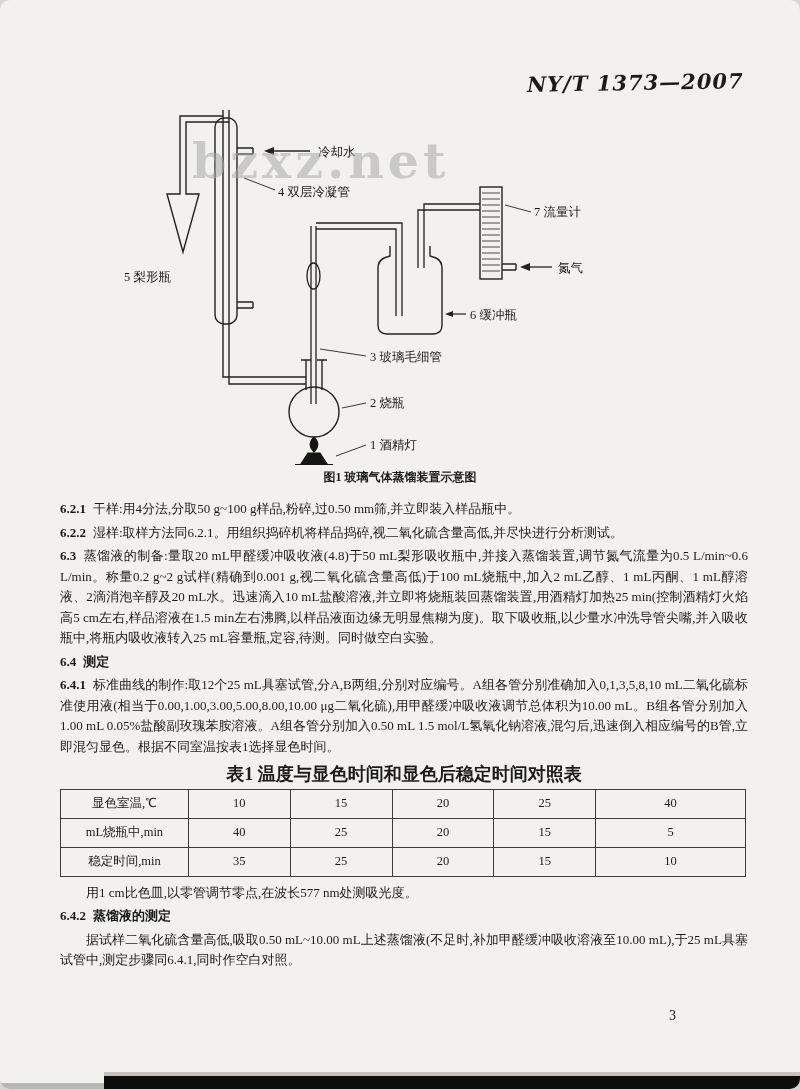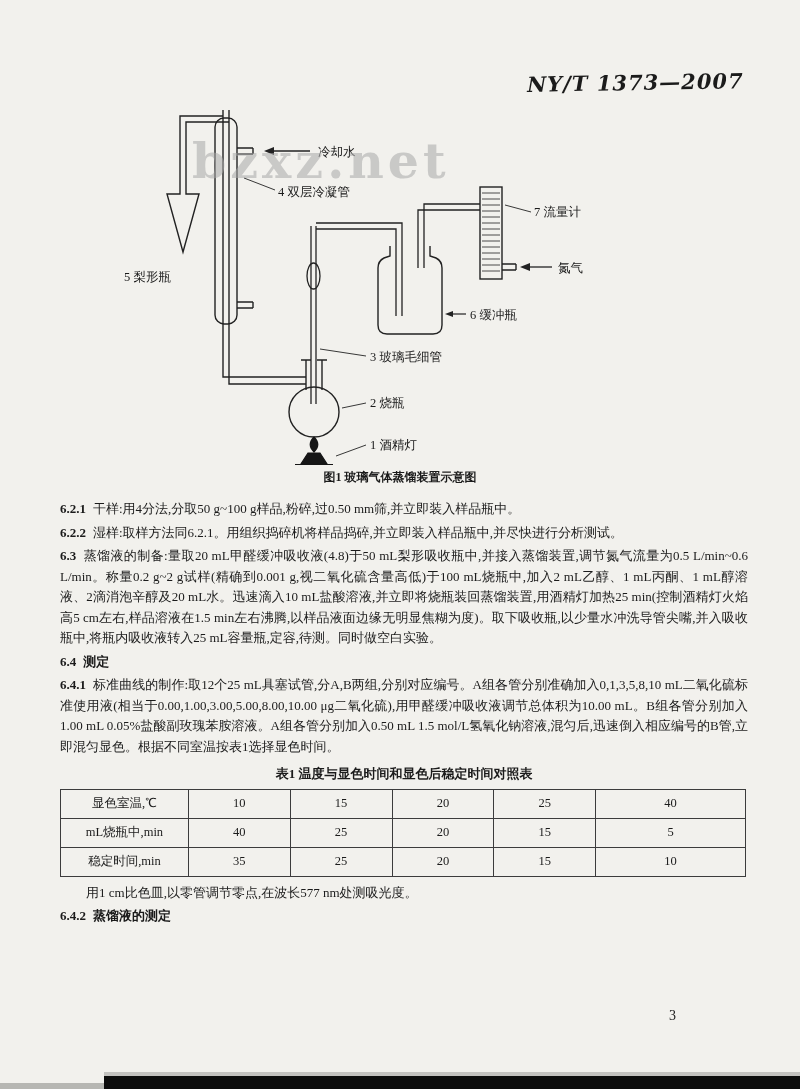--- a/index.html
+++ b/index.html
@@ -7,20 +7,21 @@
   body {
     font-family:"Liberation Serif", serif;
     background:#d8d7d4;
   }
   .page {
     position:relative;
     width:800px; height:1089px;
     background:#f2f1ed;
     overflow:hidden;
     color:#1b1b1b;
+    border-radius:10px;
   }
   .doc-number {
     position:absolute; top:70px; right:56px;
     font-family:"DejaVu Serif", serif;
     font-style:italic; font-weight:bold;
     font-size:21px; letter-spacing:1px;
     transform:rotate(-1deg);
   }
   .diagram-wrap {
     position:absolute; top:106px; left:72px;
@@ -39,21 +40,21 @@
     text-align:center; font-weight:bold; font-size:12px;
   }
   .content {
     position:absolute; top:491px; left:60px; width:688px;
     font-size:13px; line-height:20.5px; text-align:justify;margin-top:8px;
   }
   .content p { margin-bottom:3px; }
   .num { font-weight:bold; padding-right:7px; }
   p.heading { font-weight:bold; }
   p.indent { text-indent:2em; }
-  .table-title { text-align:center; font-weight:bold; font-size:13px; margin:7px 0 4px; }
+  .table-title { text-align:center; font-weight:bold; font-size:18px; margin:7px 0 4px; }
   table.t1 { border-collapse:collapse; width:686px; margin:0 0 6px 0; }
   table.t1 td {
     border:1.4px solid #3c3c3c; text-align:center;
     font-size:12.5px; height:29px; padding:0 4px;font-family:Liberation Serif, serif;
   }
   .page-number { position:absolute; top:1008px; right:124px; font-size:14px; }
   .scan-smudge { position:absolute; bottom:13px; left:104px; right:0; height:4px; background:#8a8a88; opacity:.45; }
   .scan-bar { position:absolute; bottom:0; left:104px; right:0; height:13px; background:#0d0d0d; }
   .scan-bar-notch { position:absolute; bottom:0; left:0; width:104px; height:6px; background:#4a4a48; opacity:.35;}
   svg text { font-family:"Liberation Serif", serif; }
@@ -155,21 +156,21 @@
       </g>
     </svg>
   </div>
 
   <div class="fig-caption">图1  玻璃气体蒸馏装置示意图</div>
 
   <div class="content">
 
     <p><span class="num">6.2.1</span><span>干样:用4分法,分取50 g~100 g样品,粉碎,过0.50 mm筛,并立即装入样品瓶中。</span></p>
 
-    <p><span class="num">6.2.2</span><span>湿样:取样方法同6.2.1。用组织捣碎机将样品捣碎,并立即装入样品瓶中,并尽快进行分析测试。</span></p>
+    <p><span class="num">6.2.2</span><span>湿样:取样方法同6.2.1。用组织捣碎机将样品捣碎,视二氧化硫含量高低,并尽快进行分析测试。</span></p>
 
     <p><span class="num">6.3</span><span>蒸馏液的制备:量取20 mL甲醛缓冲吸收液(4.8)于50 mL梨形吸收瓶中,并接入蒸馏装置,调节氮气流量为0.5 L/min~0.6 L/min。称量0.2 g~2 g试样(精确到0.001 g,视二氧化硫含量高低)于100 mL烧瓶中,加入2 mL乙醇、1 mL丙酮、1 mL醇溶液、2滴消泡辛醇及20 mL水。迅速滴入10 mL盐酸溶液,并立即将烧瓶装回蒸馏装置,用酒精灯加热25 min(控制酒精灯火焰高5 cm左右,样品溶液在1.5 min左右沸腾,以样品液面边缘无明显焦糊为度)。取下吸收瓶,以少量水冲洗导管尖嘴,并入吸收瓶中,将瓶内吸收液转入25 mL容量瓶,定容,待测。同时做空白实验。</span></p>
 
     <p class="heading"><span class="num">6.4</span><span>测定</span></p>
 
     <p><span class="num">6.4.1</span><span>标准曲线的制作:取12个25 mL具塞试管,分A,B两组,分别对应编号。A组各管分别准确加入0,1,3,5,8,10 mL二氧化硫标准使用液(相当于0.00,1.00,3.00,5.00,8.00,10.00 μg二氧化硫),用甲醛缓冲吸收液调节总体积为10.00 mL。B组各管分别加入1.00 mL 0.05%盐酸副玫瑰苯胺溶液。A组各管分别加入0.50 mL 1.5 mol/L氢氧化钠溶液,混匀后,迅速倒入相应编号的B管,立即混匀显色。根据不同室温按表1选择显色时间。</span></p>
 
     <div class="table-title">表1  温度与显色时间和显色后稳定时间对照表</div>
 
     <table class="t1">
@@ -206,20 +207,21 @@
           <td>15</td>
           <td>10</td>
         </tr>
       </tbody>
     </table>
 
     <p class="indent">用1 cm比色皿,以零管调节零点,在波长577 nm处测吸光度。</p>
 
     <p class="heading"><span class="num">6.4.2</span><span>蒸馏液的测定</span></p>
 
+    <p class="indent">据试样二氧化硫含量高低,吸取0.50 mL~10.00 mL上述蒸馏液(不足时,补加甲醛缓冲吸收溶液至10.00 mL),于25 mL具塞试管中,测定步骤同6.4.1,同时作空白对照。</p>
 
   </div>
 
   <div class="page-number">3</div>
 
   <div class="scan-smudge"></div>
   <div class="scan-bar"></div>
   <div class="scan-bar-notch"></div>
 
 </div>

